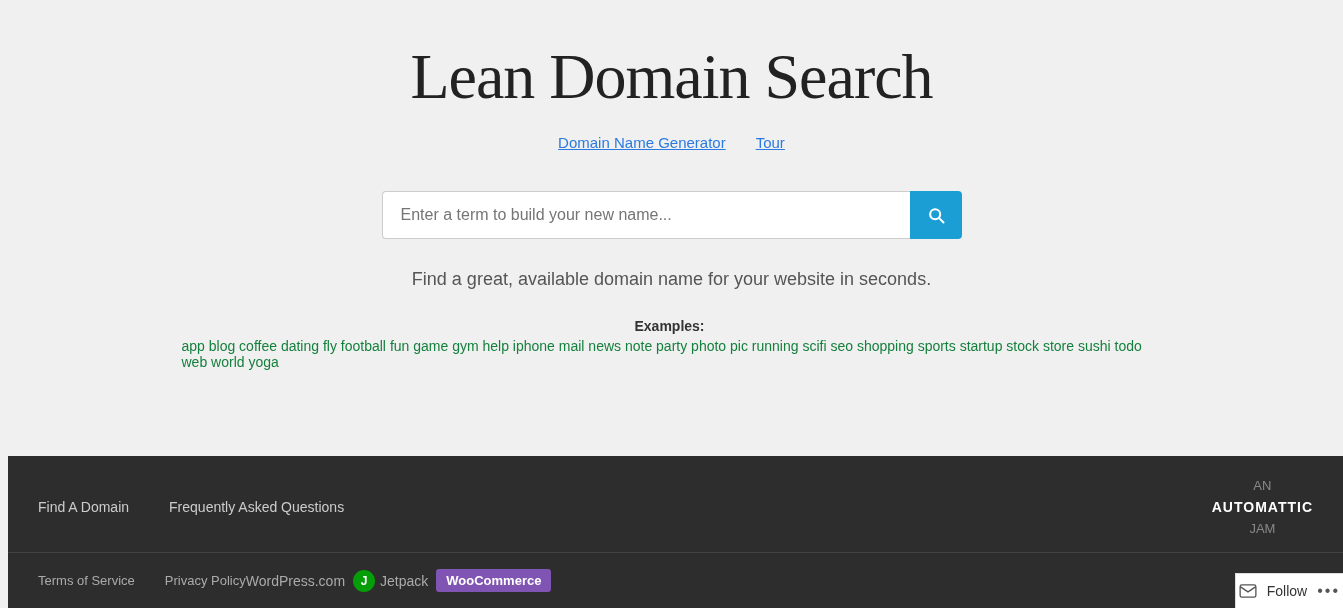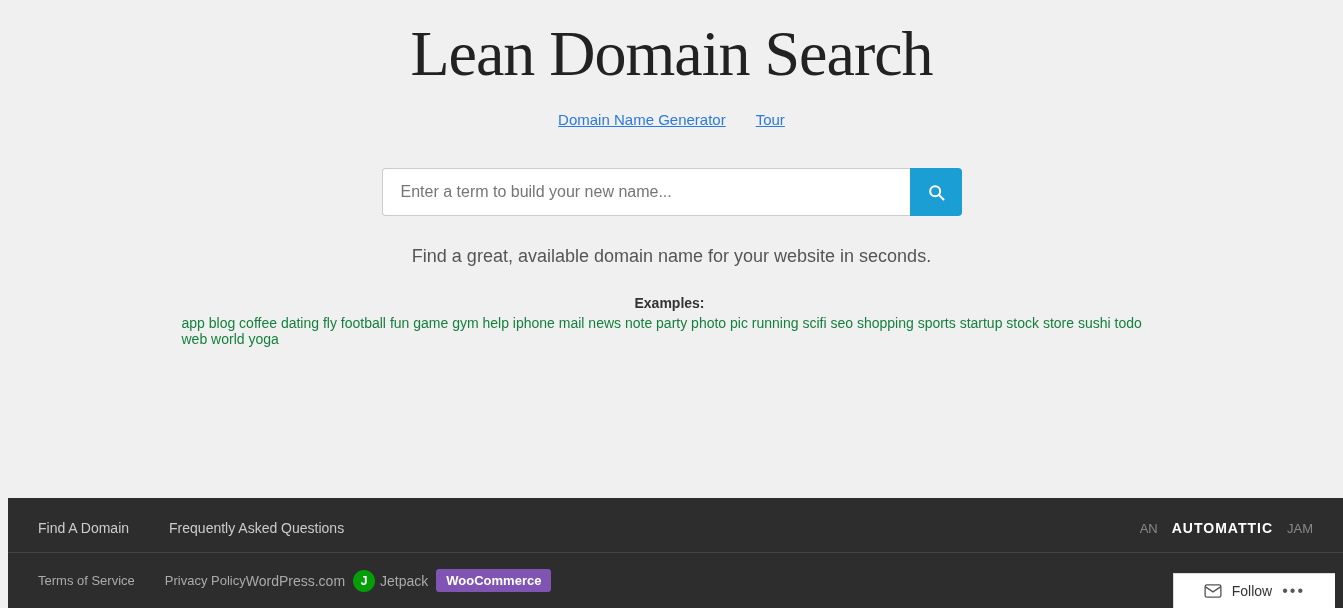--- a/index.html
+++ b/index.html
@@ -8,21 +8,21 @@
       background-color: #f0f0f0;
       min-height: 608px;
       display: flex;
       flex-direction: column;
     }
     .main-content {
       flex: 1;
       display: flex;
       flex-direction: column;
       align-items: center;
-      padding: 17px 20px 60px;
+      padding: 40px 20px 60px;
       background-color: #f0f0f0;
     }
     .site-title {
       font-size: 64px;
       font-weight: 400;
       color: #222;
       margin-bottom: 20px;
       font-family: Georgia, serif;
       letter-spacing: -1px;
     }
@@ -116,21 +116,22 @@
       text-decoration: none;
       font-family: Arial, sans-serif;
       font-size: 14px;
     }
     .footer-automattic {
       font-family: Arial, sans-serif;
       font-size: 13px;
       color: #888;
       display: flex;
       align-items: center;
-      gap: 14px;
+      gap: 6px;
+      flex-direction: column;
     }
     .automattic-text {
       color: #fff;
       font-weight: bold;
       font-size: 14px;
       letter-spacing: 1px;
     }
     .footer-bottom {
       padding: 16px 30px;
       display: flex;
@@ -182,29 +183,29 @@
       color: white;
       font-family: Arial, sans-serif;
       font-size: 13px;
       font-weight: bold;
       padding: 4px 10px;
       border-radius: 3px;
     }
     .follow-bar {
       position: fixed;
       bottom: 0;
-      right: 8px;
+      right: 0;
       background: white;
       border: 1px solid #ddd;
       border-bottom: none;
       border-right: none;
       display: flex;
       align-items: center;
       gap: 10px;
-      padding: 8px 30px;
+      padding: 8px 3px;
       font-family: Arial, sans-serif;
       font-size: 14px;
       color: #333;
     }
     .follow-button {
       background: none;
       border: none;
       cursor: pointer;
       font-family: Arial, sans-serif;
       font-size: 14px;

